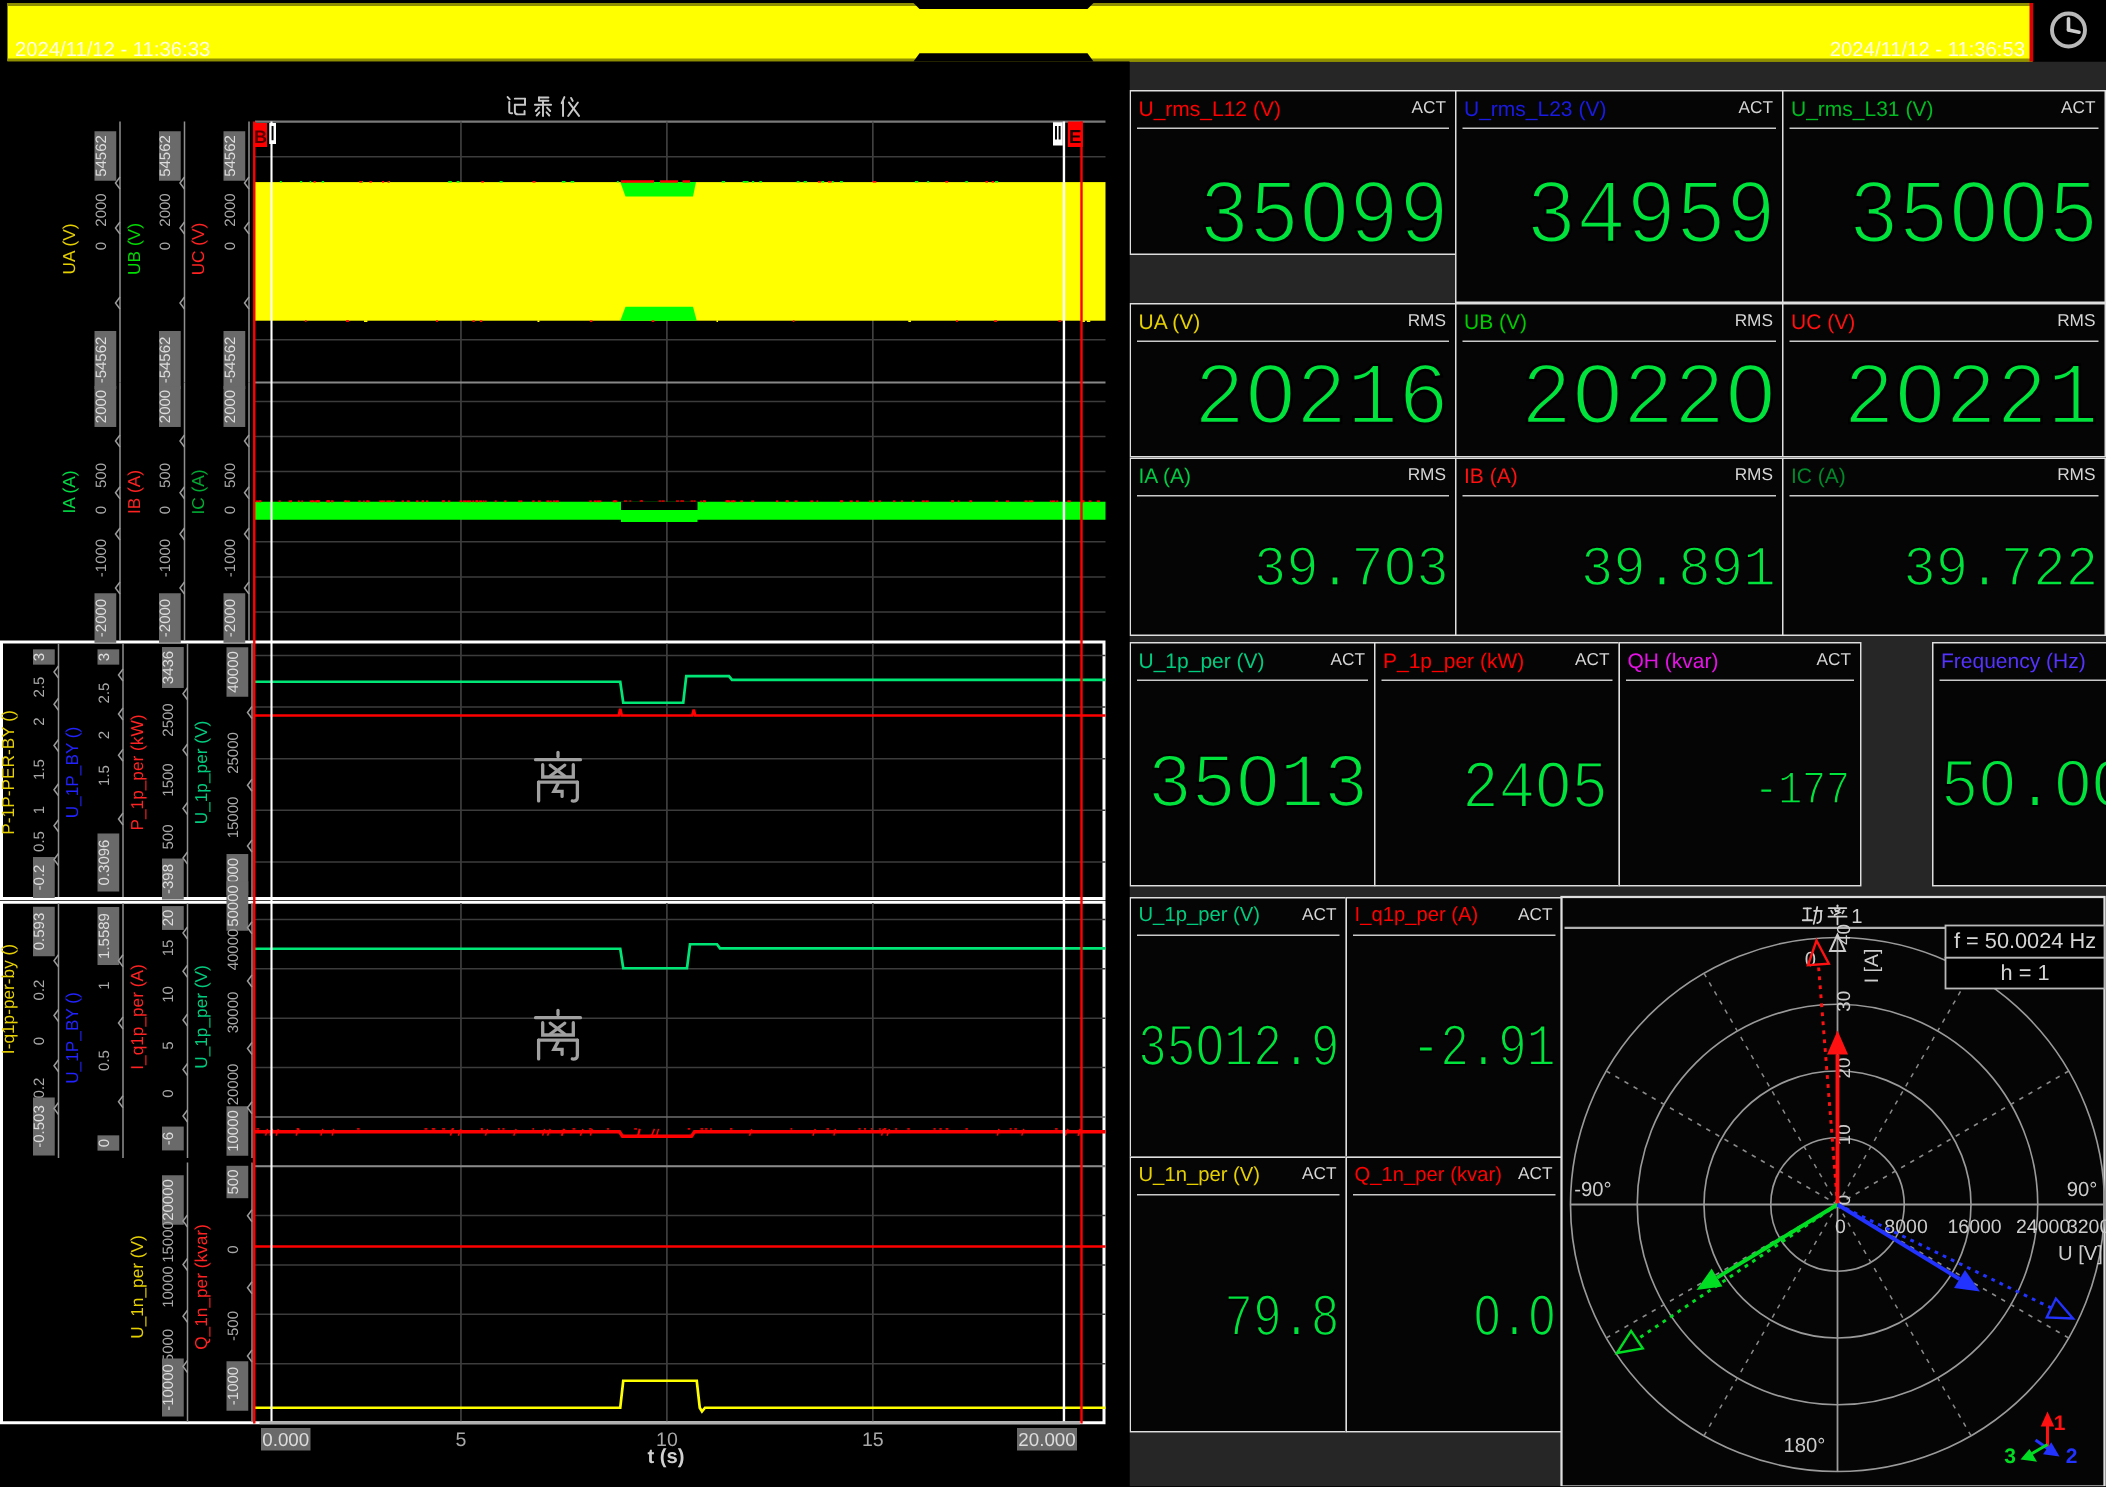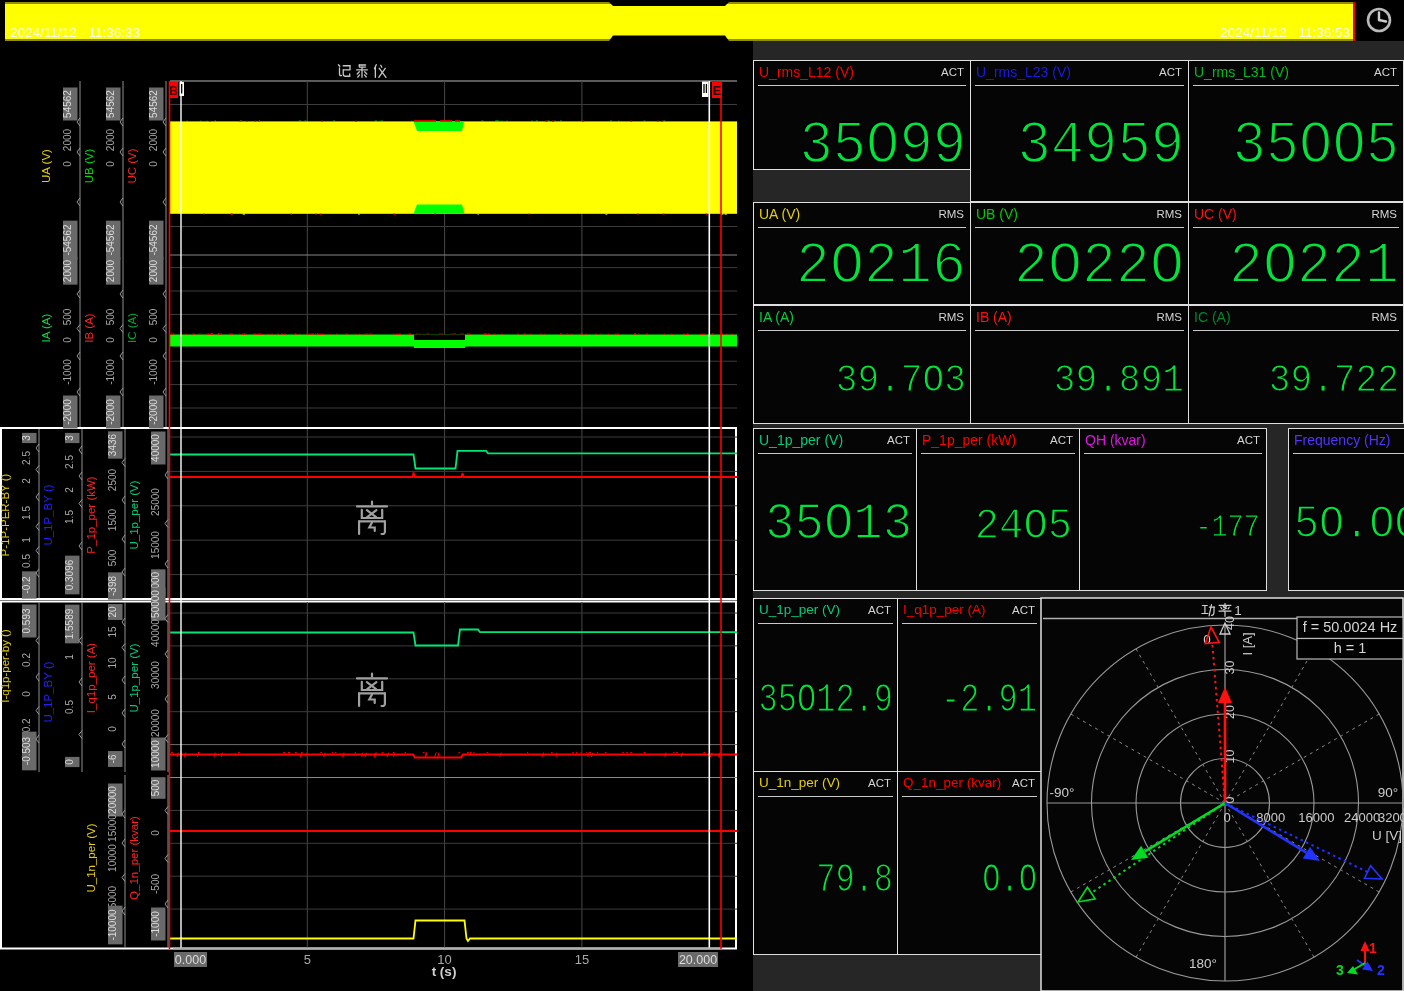--- a/index.html
+++ b/index.html
@@ -64,21 +64,21 @@
       <div style="position:absolute;right:6px;top:5px;font:11.5px 'Liberation Sans',sans-serif;color:#d5d5d5">ACT</div>
       <div style="position:absolute;left:4px;right:4px;top:23.5px;height:1.6px;background:#c9c9c9"></div>
       <div class="val" style="position:absolute;right:4px;top:70.0px;font:51px 'Liberation Mono',monospace;line-height:1;color:#00e23c;-webkit-text-stroke:1.5px #000;transform:scaleX(0.96);transform-origin:right top;white-space:pre">35O13</div>
     </div>
     <div style="position:absolute;left:916px;top:428px;width:164px;height:163px;background:#050505;border:1px solid #dfdfdf;box-sizing:border-box">
       <div style="position:absolute;left:5px;top:3px;font:14px 'Liberation Sans',sans-serif;color:#ff0000;white-space:pre">P_1p_per (kW)</div>
       <div style="position:absolute;right:6px;top:5px;font:11.5px 'Liberation Sans',sans-serif;color:#d5d5d5">ACT</div>
       <div style="position:absolute;left:4px;right:4px;top:23.5px;height:1.6px;background:#c9c9c9"></div>
       <div class="val" style="position:absolute;right:7px;top:74.6px;font:45px 'Liberation Mono',monospace;line-height:1;color:#00e23c;-webkit-text-stroke:1.3px #000;transform:scaleX(0.9);transform-origin:right top;white-space:pre">24O5</div>
     </div>
-    <div style="position:absolute;left:1079px;top:428px;width:188px;height:163px;background:#050505;border:1px solid #dfdfdf;box-sizing:border-box">
+    <div style="position:absolute;left:1079px;top:428px;width:162px;height:163px;background:#050505;border:1px solid #dfdfdf;box-sizing:border-box">
       <div style="position:absolute;left:5px;top:3px;font:14px 'Liberation Sans',sans-serif;color:#e412e4;white-space:pre">QH (kvar)</div>
       <div style="position:absolute;right:6px;top:5px;font:11.5px 'Liberation Sans',sans-serif;color:#d5d5d5">ACT</div>
       <div style="position:absolute;left:4px;right:4px;top:23.5px;height:1.6px;background:#c9c9c9"></div>
       <div class="val" style="position:absolute;right:7px;top:83.2px;font:31px 'Liberation Mono',monospace;line-height:1;color:#00e23c;-webkit-text-stroke:0.9px #000;transform:scaleX(0.86);transform-origin:right top;white-space:pre">-177</div>
     </div>
     <div style="position:absolute;left:1288px;top:428px;width:162px;height:163px;background:#050505;border:1px solid #dfdfdf;box-sizing:border-box">
       <div style="position:absolute;left:5px;top:3px;font:14px 'Liberation Sans',sans-serif;color:#5533ff;white-space:pre">Frequency (Hz)</div>
       <div style="position:absolute;right:6px;top:5px;font:11.5px 'Liberation Sans',sans-serif;color:#d5d5d5">ACT</div>
       <div style="position:absolute;left:4px;right:4px;top:23.5px;height:1.6px;background:#c9c9c9"></div>
       <div class="val" style="position:absolute;right:4px;top:73.2px;font:46px 'Liberation Mono',monospace;line-height:1;color:#00e23c;-webkit-text-stroke:1.4px #000;transform:scaleX(0.91);transform-origin:right top;white-space:pre">5O.OO2</div>

